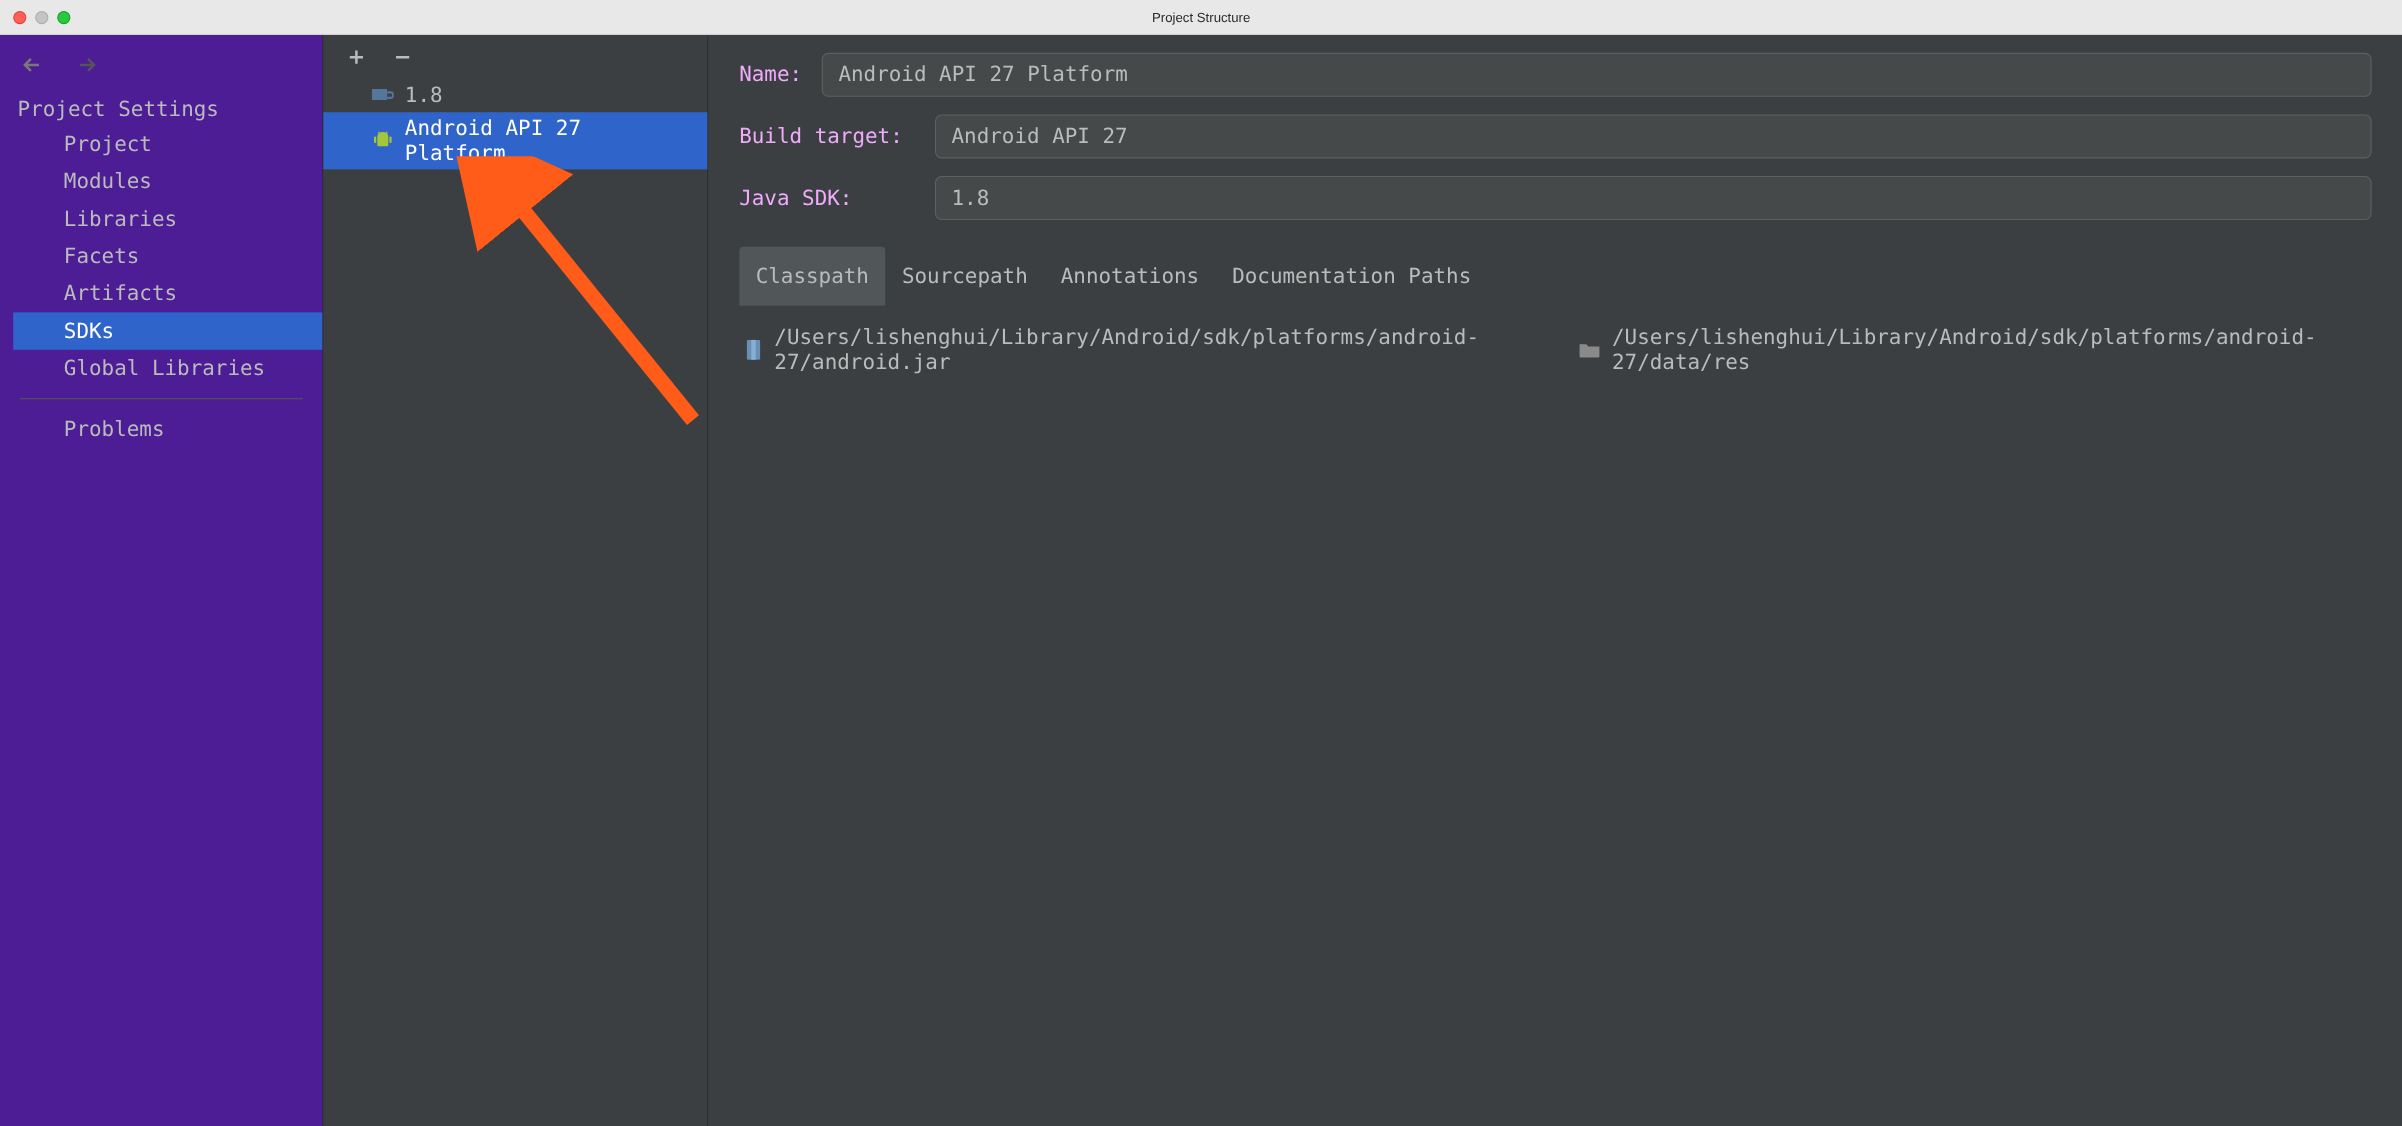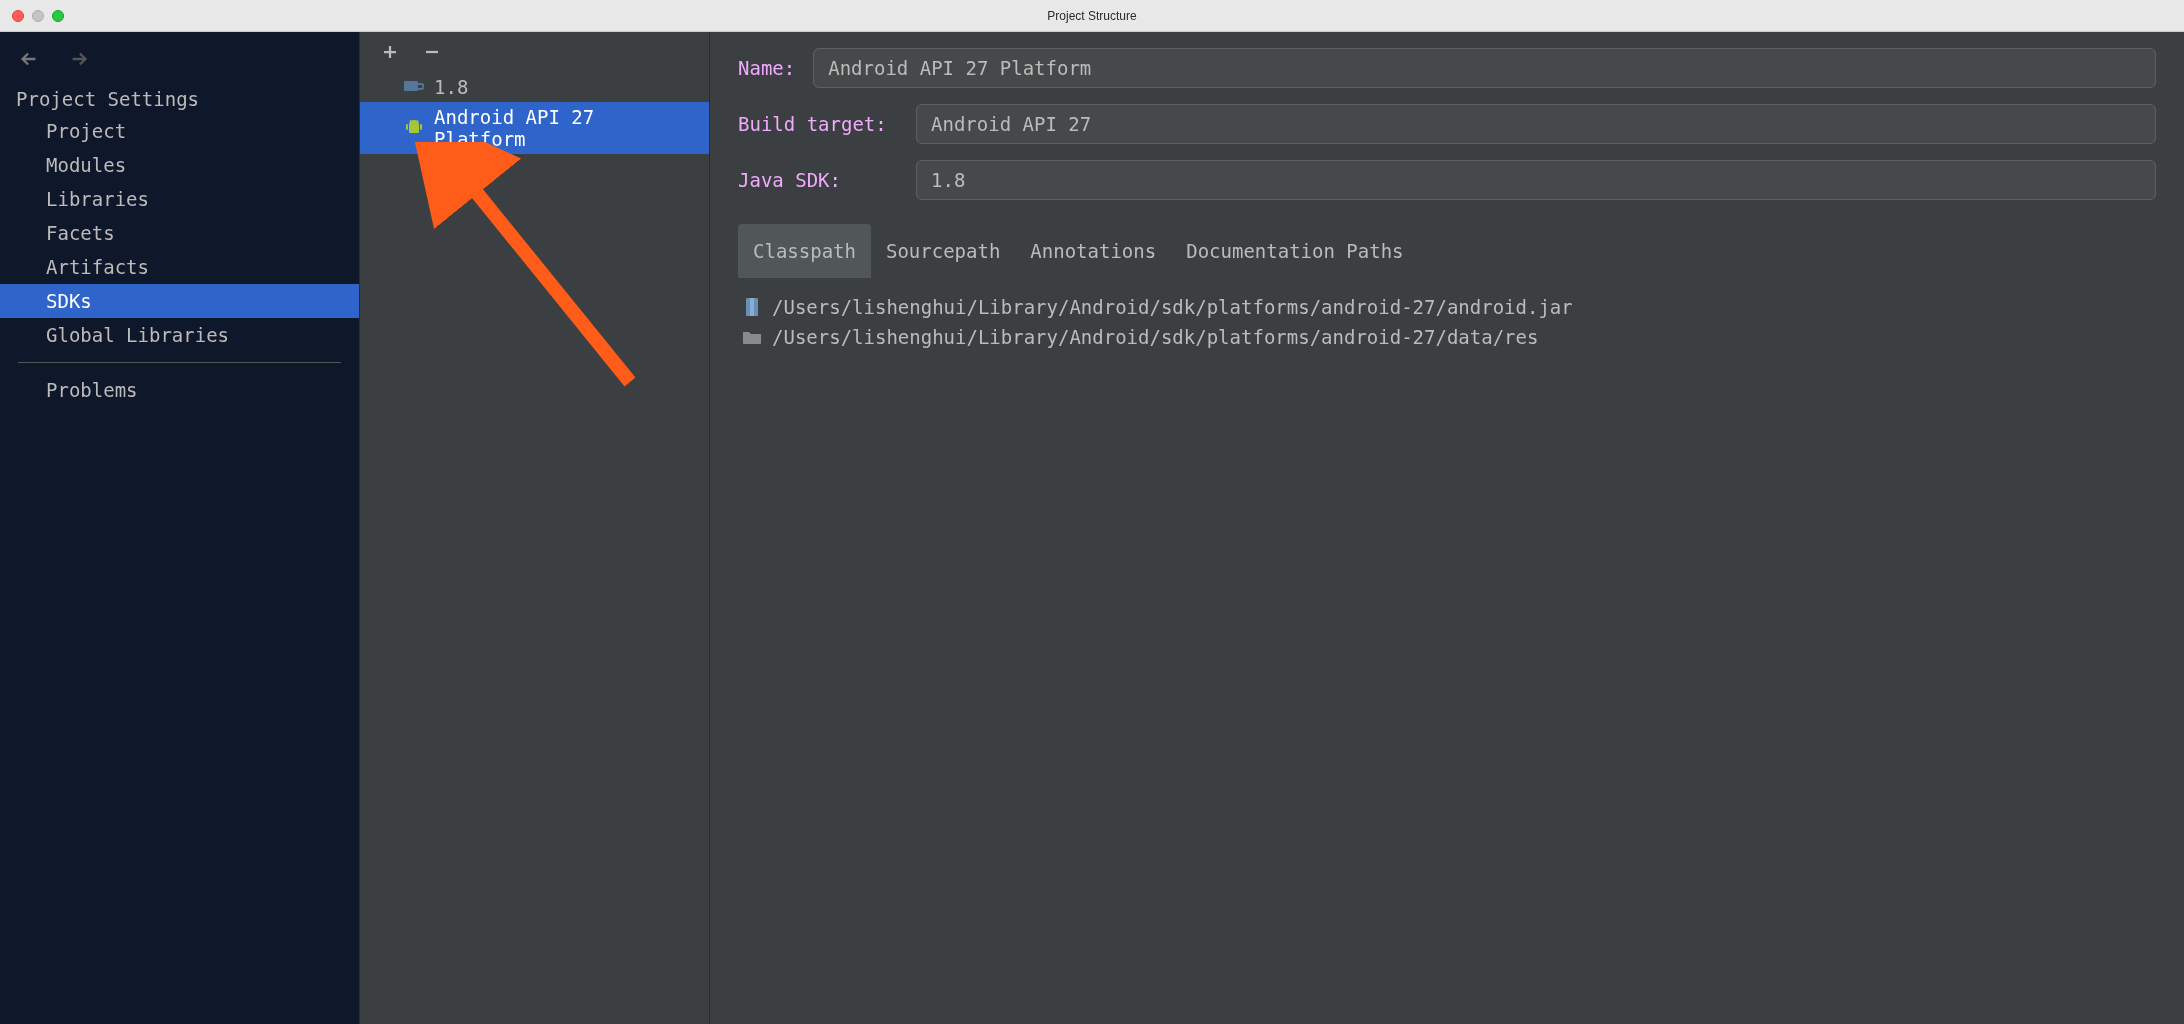--- a/index.html
+++ b/index.html
@@ -45,22 +45,22 @@
       color: #2b2b2b;
     }
     .main {
       flex: 1;
       display: flex;
       background: #3c3f41;
       position: relative;
     }
     
     .sidebar-left {
-      width: 360px;
-      background: #0f172a;
+      width: 294px;
+      background: #4c1d95;
       border-right: 1px solid #2b2b2b;
       display: flex;
       flex-direction: column;
     }
     .nav-arrows {
       display: flex;
       gap: 28px;
       padding: 16px 18px 8px 18px;
       align-items: center;
     }
@@ -71,21 +71,21 @@
       display: flex;
       align-items: center;
       justify-content: center;
     }
     .nav-arrow.disabled { color: #555; }
     .section-header {
       padding: 10px 16px 4px 16px;
       color: #bbbbbb;
       font-size: 19px;
     }
-    .nav-list { display: flex; flex-direction: column; }
+    .nav-list { display: flex; flex-direction: column; padding-left: 12px; }
     .nav-item {
       padding: 6px 16px 6px 46px;
       color: #bbbbbb;
       font-size: 19px;
       cursor: pointer;
     }
     .nav-item.selected {
       background: #2f65ca;
       color: #fff;
       padding-left: 46px;
@@ -161,22 +161,23 @@
       color: #bbbbbb;
       cursor: pointer;
       border: 1px solid transparent;
       border-radius: 4px 4px 0 0;
     }
     .tab.active {
       background: #515658;
     }
     .classpath-list {
       display: flex;
-      flex-direction: column;
+      flex-direction: row;
       gap: 4px;
+      align-items: flex-end;
     }
     .cp-item {
       display: flex;
       align-items: center;
       gap: 10px;
       padding: 2px 4px;
       color: #bbbbbb;
     }
     
     .arrow-overlay {

